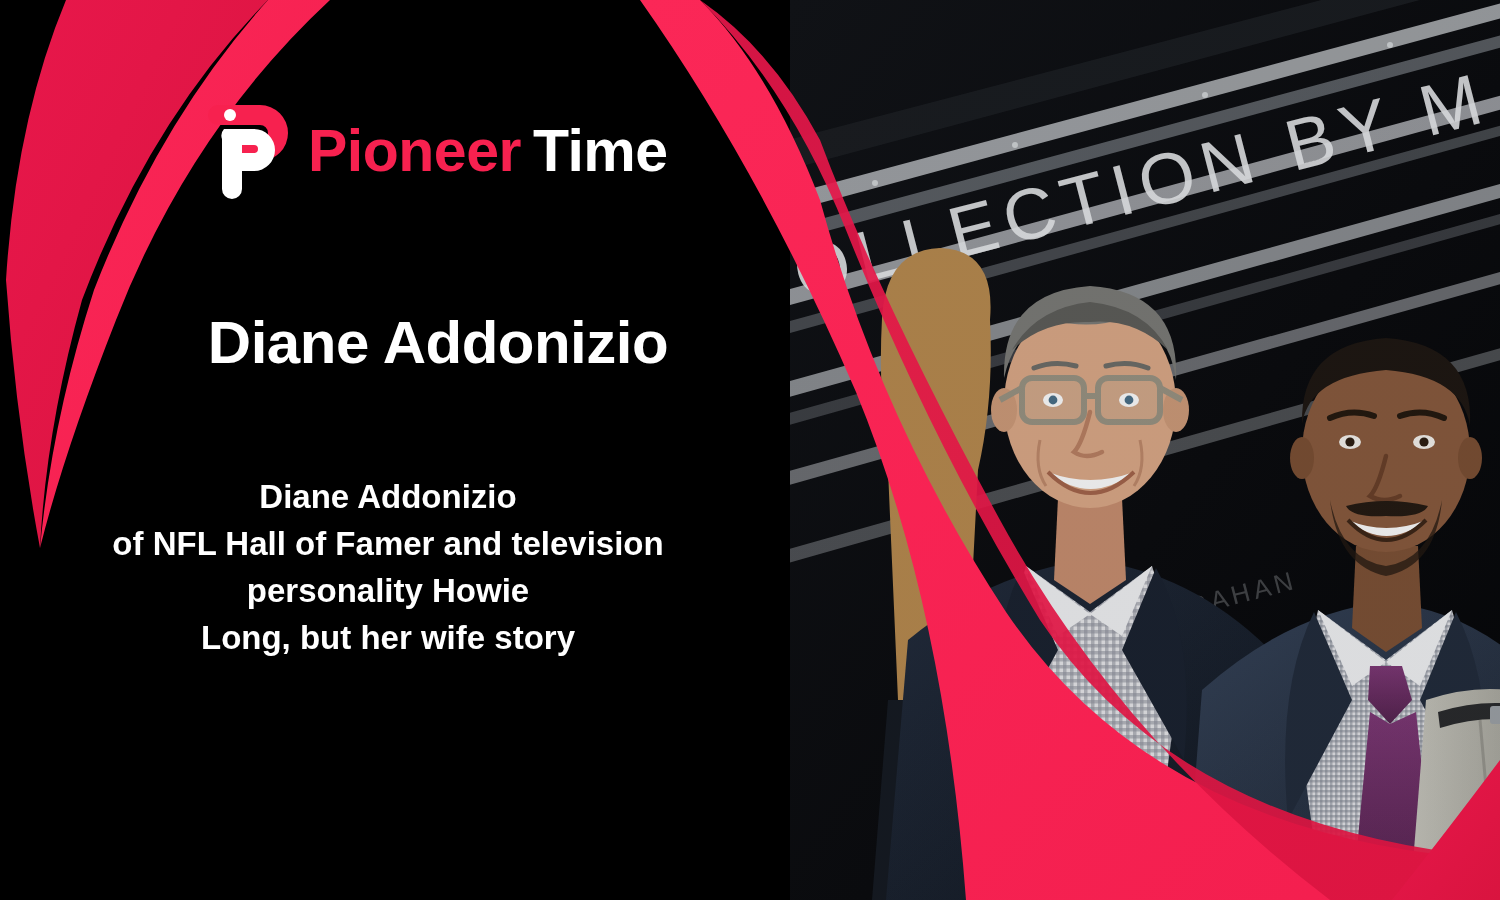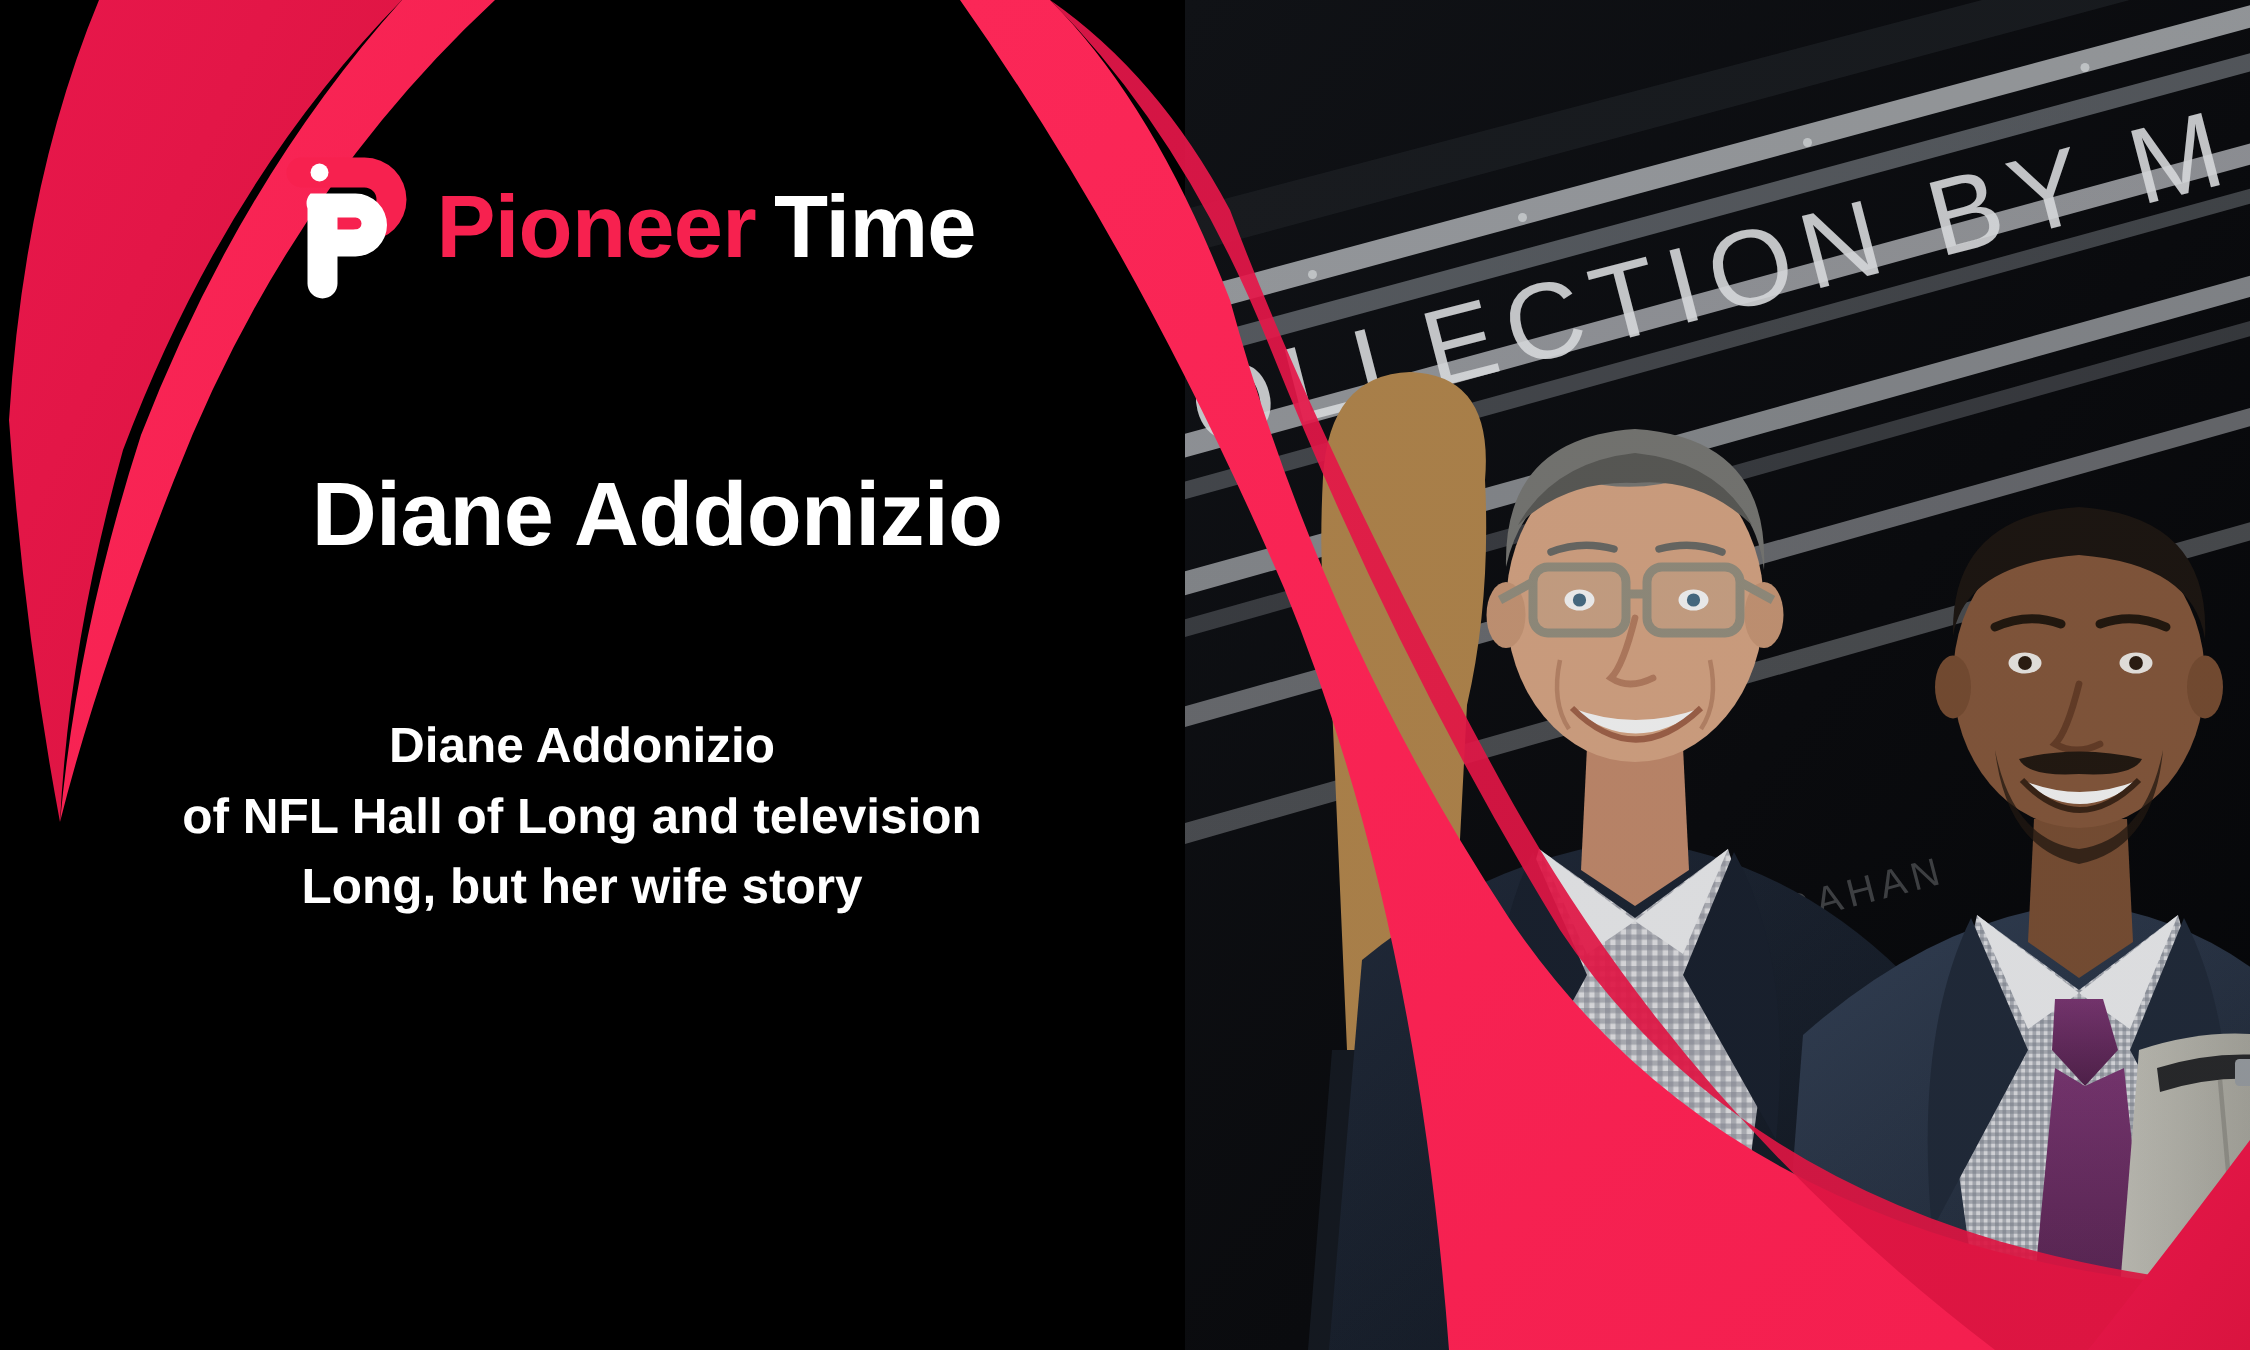--- a/index.html
+++ b/index.html
@@ -29,21 +29,21 @@
   
   .swoosh-svg {
     position:absolute; left:0; top:0;
     width:1500px; height:900px;
     pointer-events:none;
   }
 
   
   .logo-row {
     position:absolute;
-    left:189px; top:97px;
+    left:206px; top:97px;
     display:flex; align-items:center; gap:10px;
     z-index:40;
   }
   .logo-mark { width:92px; height:108px; flex:0 0 auto; display:block; }
   .logo-wordmark {
     font-size:59px;
     font-weight:bold;
     letter-spacing:-0.5px;
     line-height:1;
     white-space:nowrap;
@@ -306,17 +306,18 @@
     </svg>
     <div class="logo-wordmark">
       <span class="word-pioneer">Pioneer</span><span class="word-time">Time</span>
     </div>
   </div>
 
   <h1 class="headline">Diane Addonizio</h1>
 
   <div class="body-copy">
     <span class="line">Diane Addonizio</span>
-    <span class="line">of NFL Hall of Long and television</span>
+    <span class="line">of NFL Hall of Famer and television</span>
+    <span class="line">personality Howie</span>
     <span class="line">Long, but her wife story</span>
   </div>
 
 </div>
 
 </body></html>

